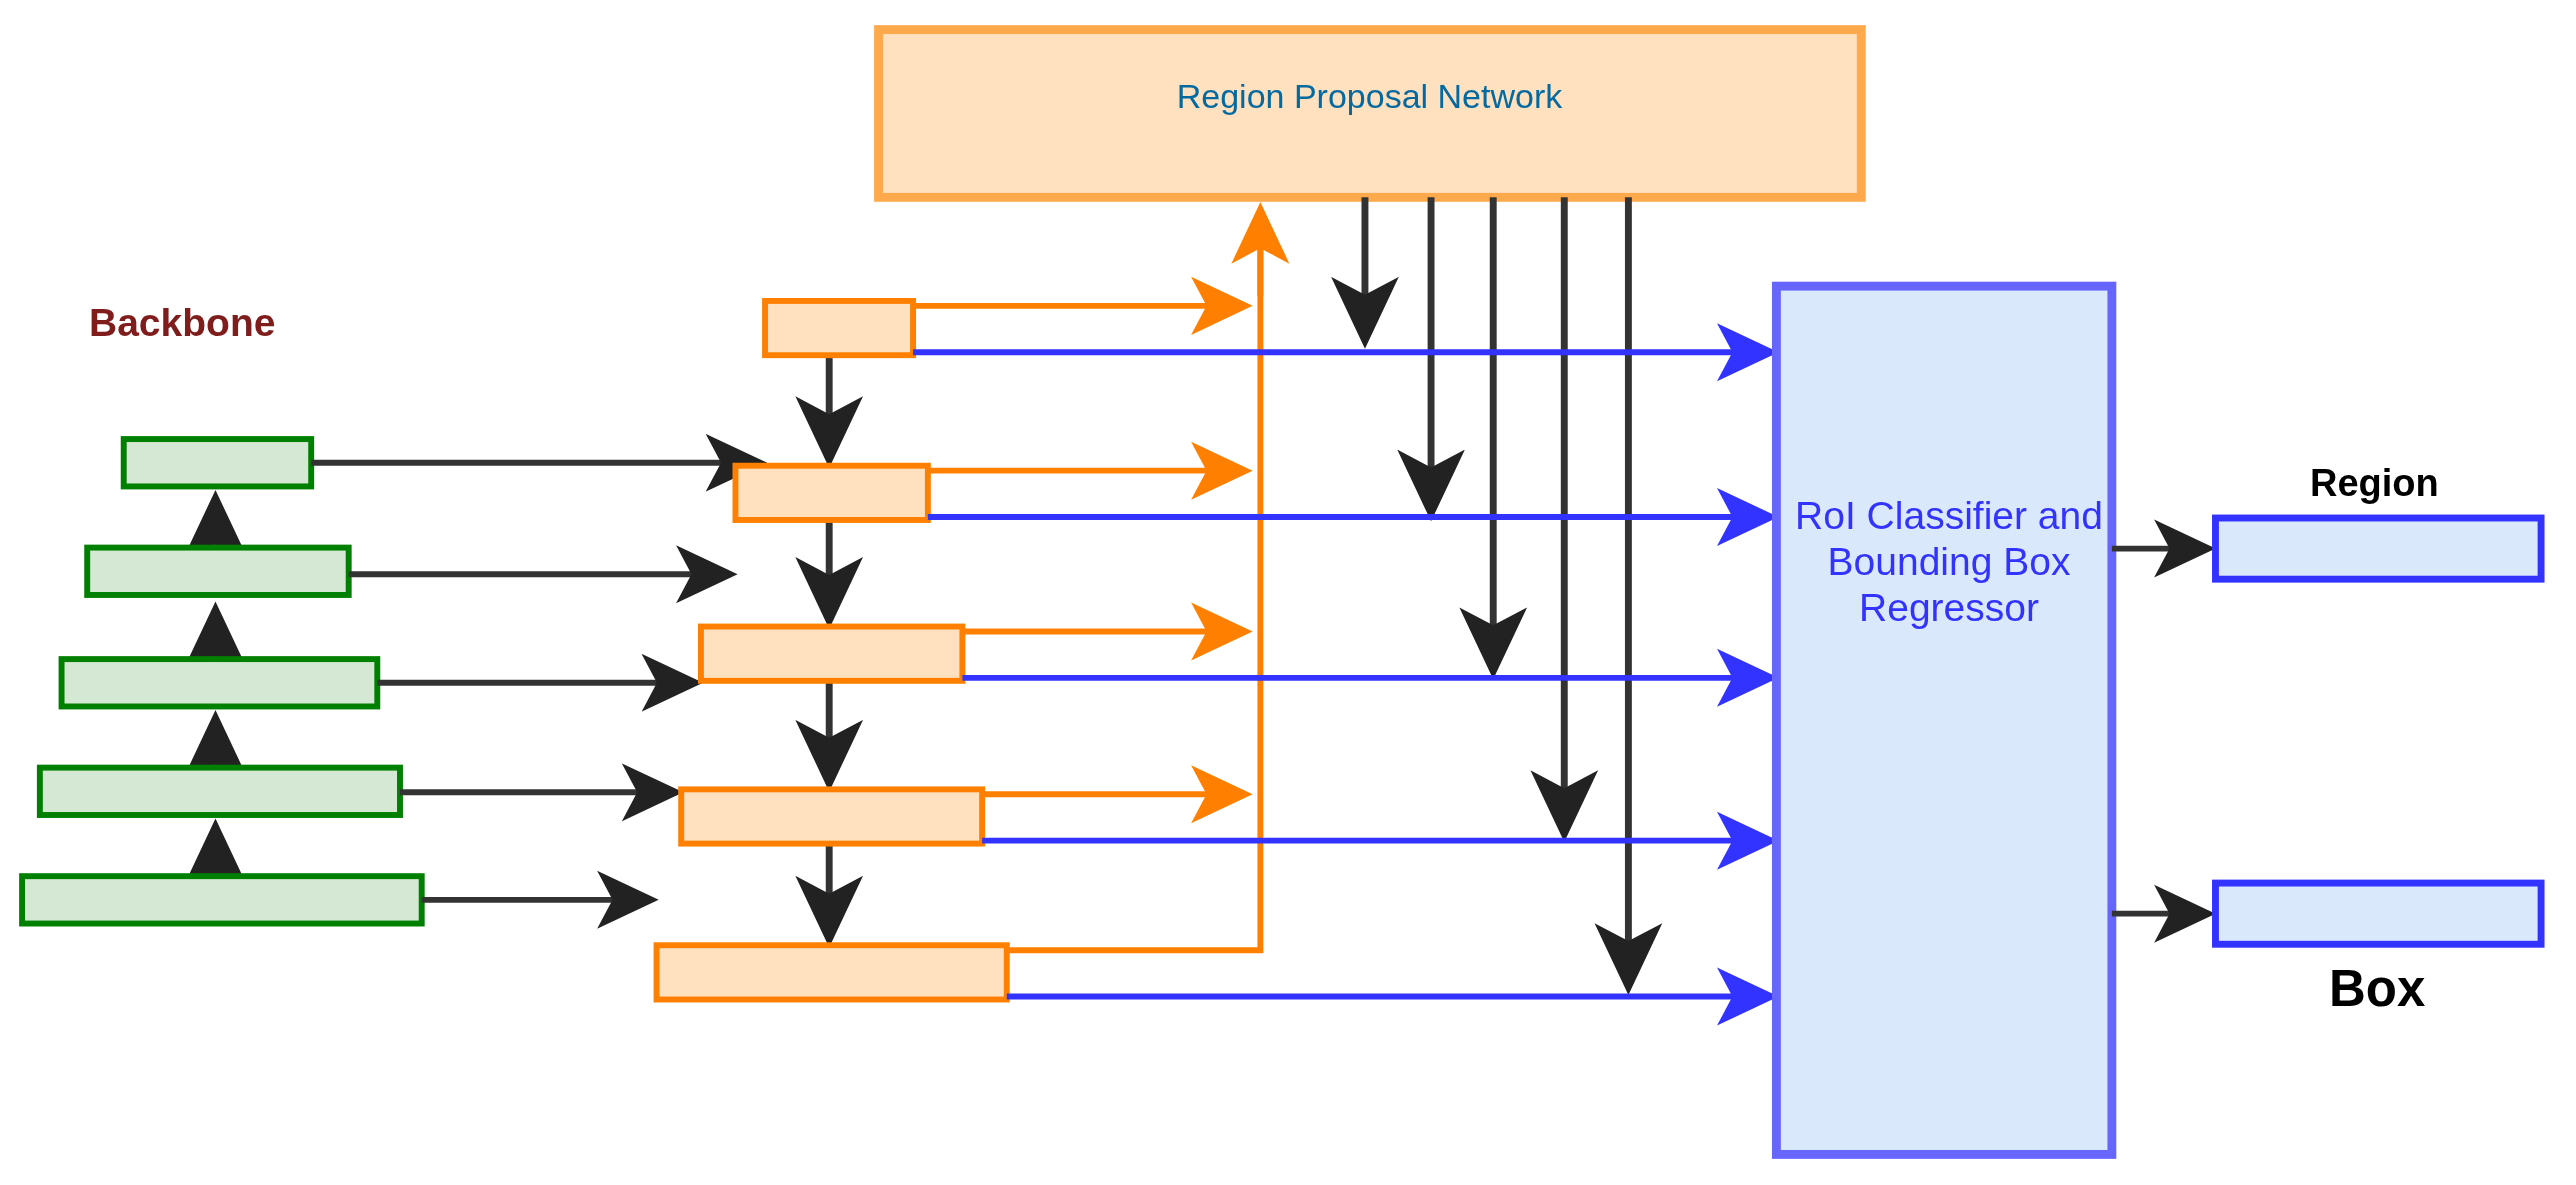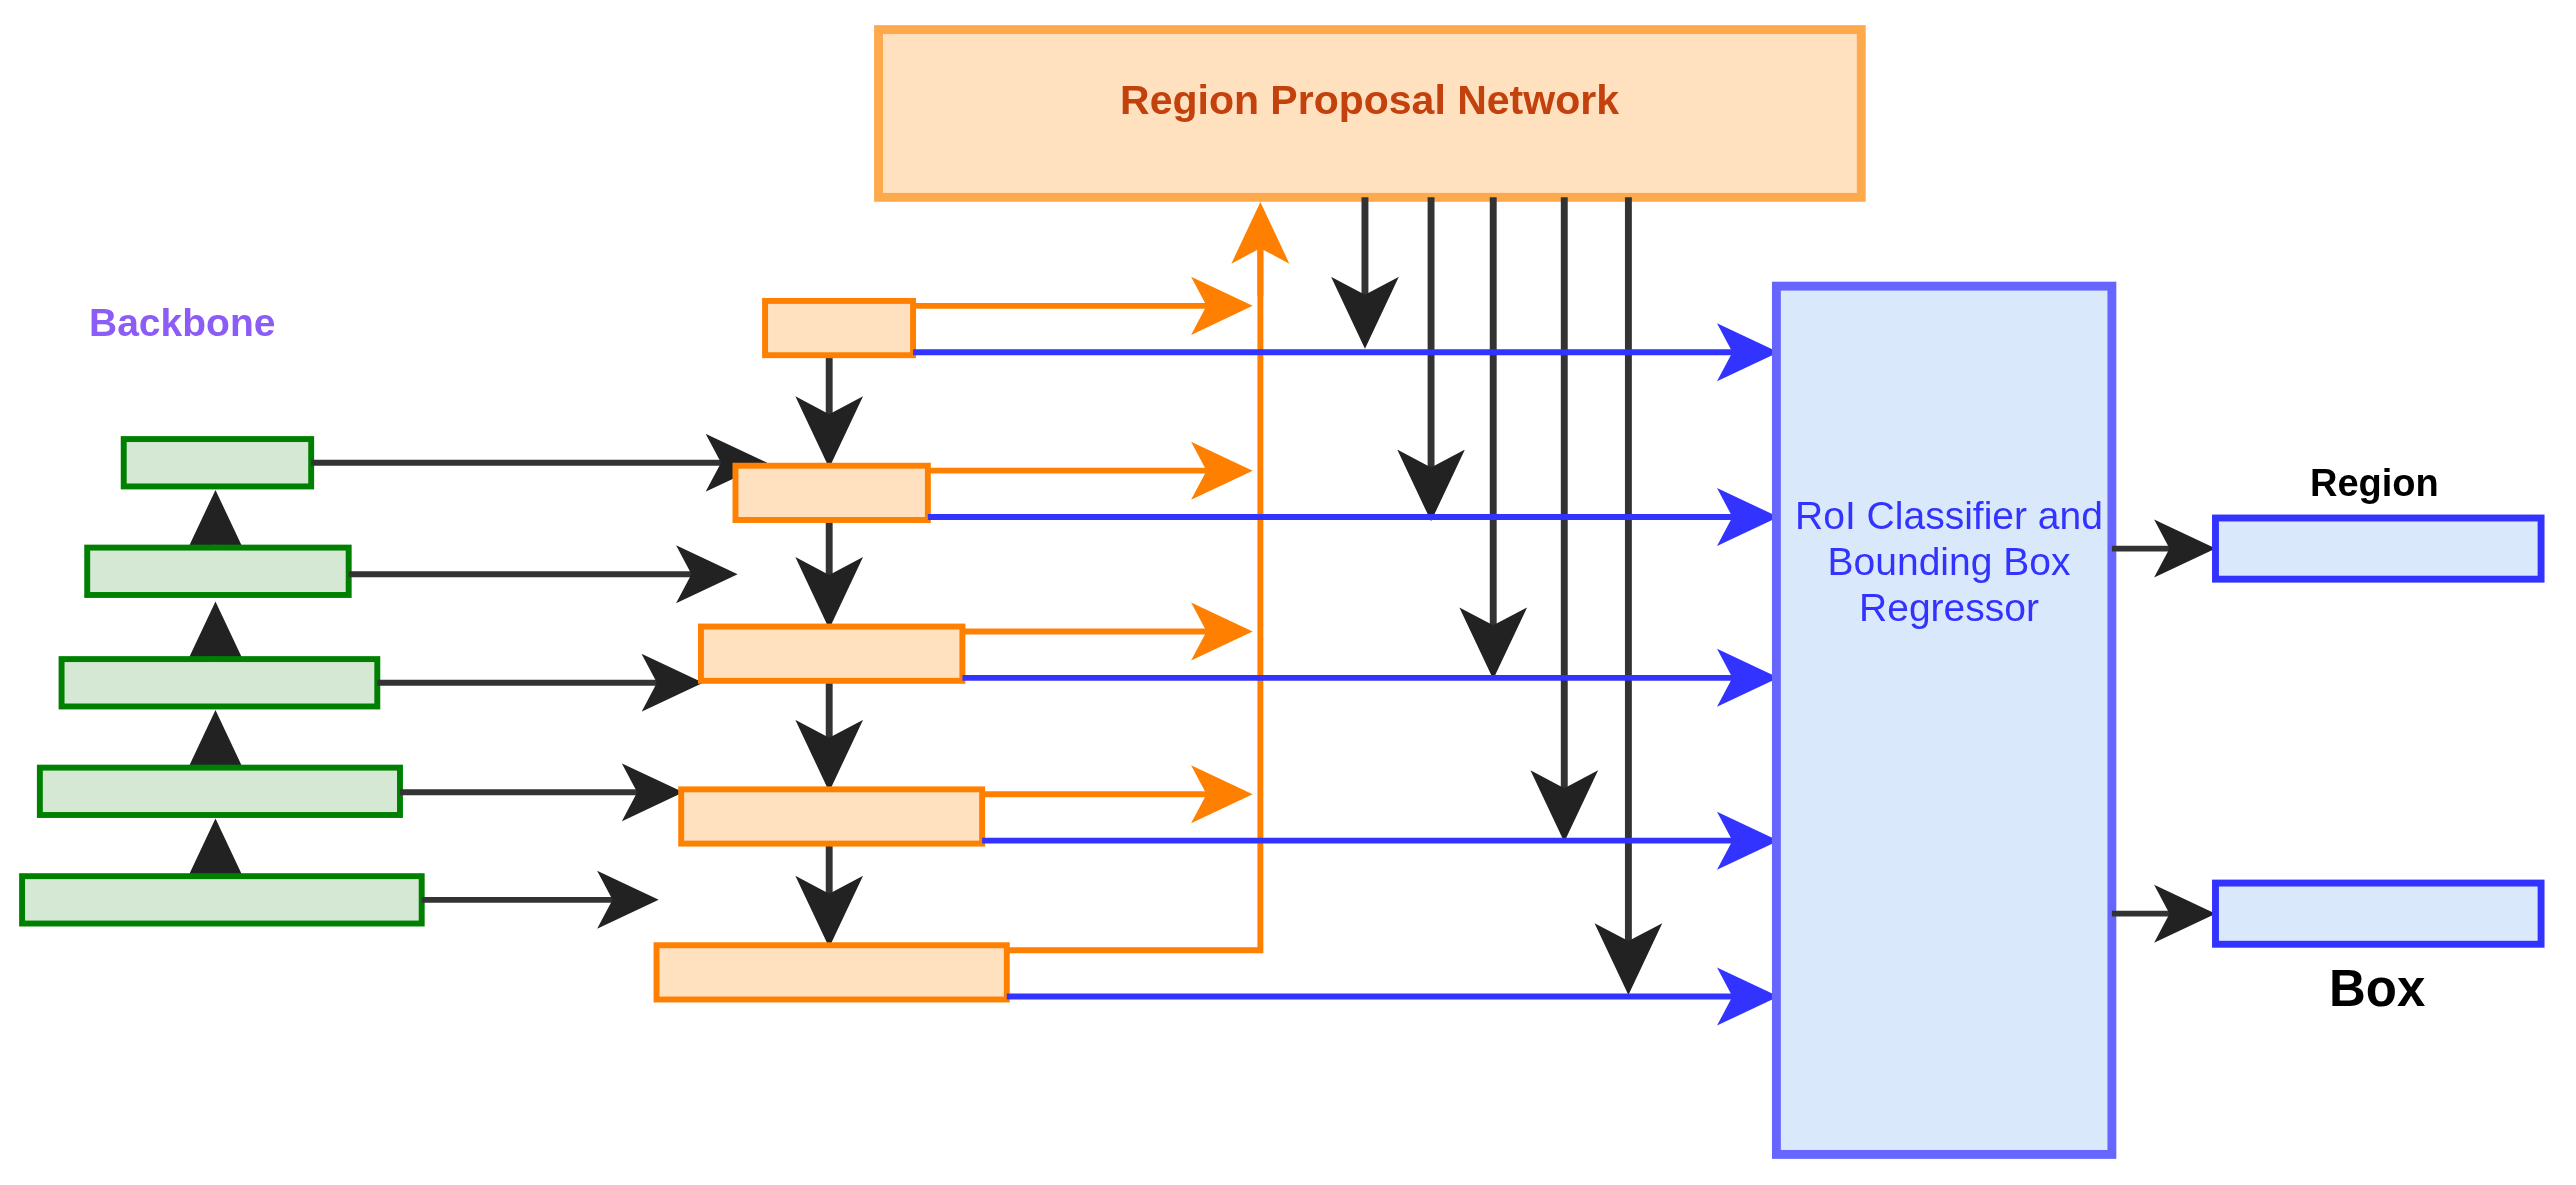--- a/index.html
+++ b/index.html
@@ -1,24 +1,24 @@
 <!DOCTYPE html>
 <html><head>
 <meta charset="utf-8">
 <style>
   html,body{margin:0;padding:0;background:#ffffff;}
   body{width:2576px;height:1185px;overflow:hidden;font-family:"Liberation Sans",sans-serif;}
   #stage{position:relative;width:2576px;height:1185px;background:#fff;}
   #stage svg{position:absolute;left:0;top:0;width:2576px;height:1185px;}
   .lbl{position:absolute;font-weight:bold;white-space:nowrap;}
-  .lbl-backbone{color:#8b5cf6;font-size:39px;left:89px;top:301px;}
+  .lbl-backbone{color:#7f1d1d;font-size:39px;left:89px;top:301px;}
   .lbl-class{color:#000000;font-size:38px;left:2310px;top:462px;}
   .lbl-box{color:#000000;font-size:51px;left:2329px;top:959px;}
   .rpn-text{position:absolute;left:878px;top:77px;width:983px;text-align:center;
-            color:#c2410c;font-size:41px;font-weight:bold;}
+            color:#0369a1;font-size:34px;font-weight:normal;}
   .roi-text{position:absolute;left:1791px;top:493px;width:316px;text-align:center;
             color:#3333ff;font-size:39px;font-weight:normal;line-height:1.18;}
 </style>
 </head>
 <body>
 
 <div id="stage">
 
   <svg viewBox="0 0 2610 1201" xmlns="http://www.w3.org/2000/svg">
     <defs>

